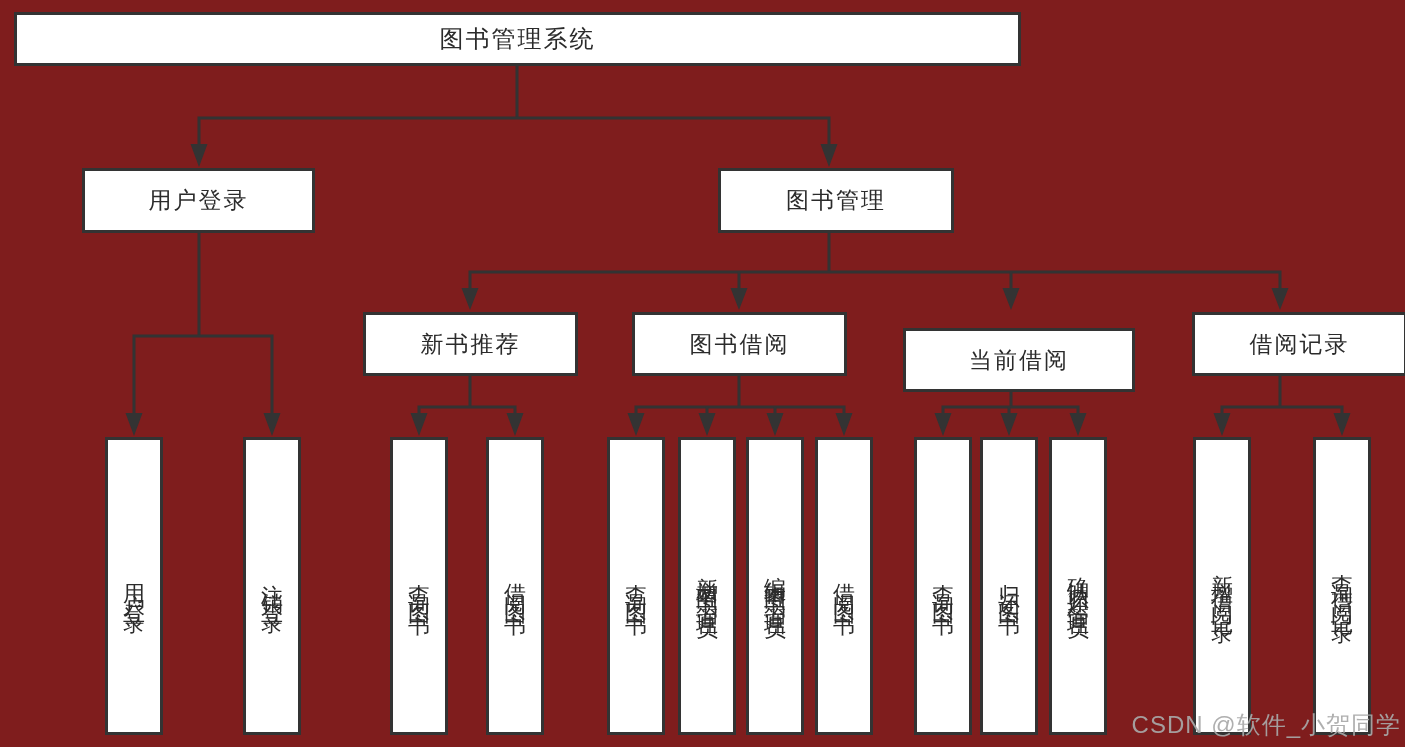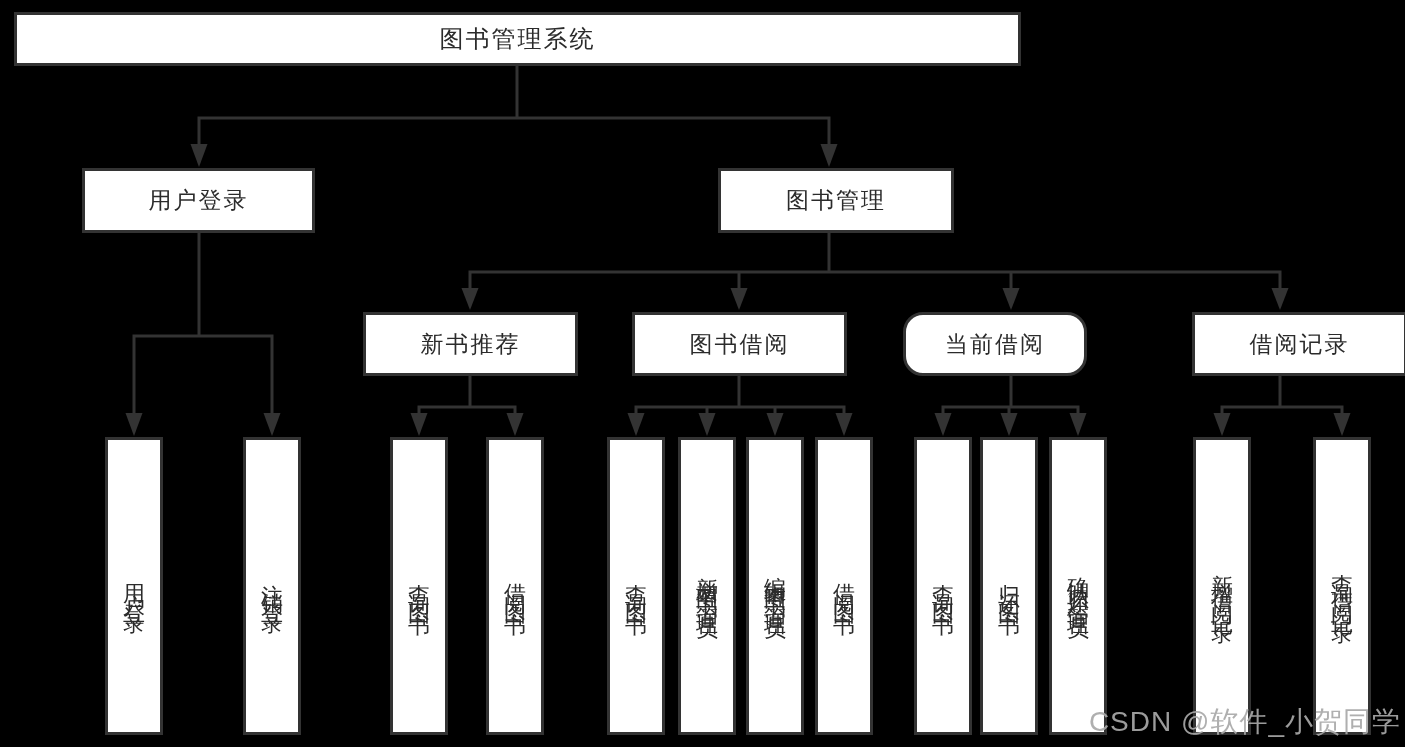--- a/index.html
+++ b/index.html
@@ -5,21 +5,21 @@
   html, body {
     margin: 0;
     padding: 0;
     background: #ffffff;
     font-family: "Liberation Sans", "DejaVu Sans", sans-serif;
   }
   .canvas {
     position: relative;
     width: 1405px;
     height: 747px;
-    background: #000000;
+    background: #7f1d1d;
     overflow: hidden;
   }
   svg.wires {
     position: absolute;
     left: 0; top: 0;
     width: 1405px; height: 747px;
     z-index: 1;
   }
   .node {
     position: absolute;
@@ -55,21 +55,21 @@
     white-space: nowrap;
   }
   .v-node.tight span {
     letter-spacing: 6px;
   }
   .watermark {
     position: absolute;
     right: 4px;
     bottom: 6px;
     z-index: 3;
-    font-size: 28px;
+    font-size: 24px;
     color: rgba(168,168,168,0.92);
     letter-spacing: 1px;
     white-space: nowrap;
   }
 </style>
 </head>
 <body>
 
 <div class="canvas">
 
@@ -138,21 +138,21 @@
   <div class="node h-node" style="left:711px; top:168px; width:236px; height:65px;margin-left:7px;">
     <span>图书管理</span>
   </div>
 
   <div class="node h-node" style="left:363px; top:312px; width:215px; height:64px;font-family:Liberation Serif, serif;">
     <span>新书推荐</span>
   </div>
   <div class="node h-node" style="left:632px; top:312px; width:215px; height:64px;font-family:Liberation Mono, monospace;">
     <span>图书借阅</span>
   </div>
-  <div class="node h-node" style="left:903px; top:312px; width:184px; height:64px;border-radius:20px;">
+  <div class="node h-node" style="left:903px; top:328px; width:232px; height:64px;">
     <span>当前借阅</span>
   </div>
   <div class="node h-node" style="left:1192px; top:312px; width:215px; height:64px;">
     <span>借阅记录</span>
   </div>
 
   <div class="node v-node" style="left:105px;">
     <span>用户登录</span>
   </div>
   <div class="node v-node" style="left:243px;">

